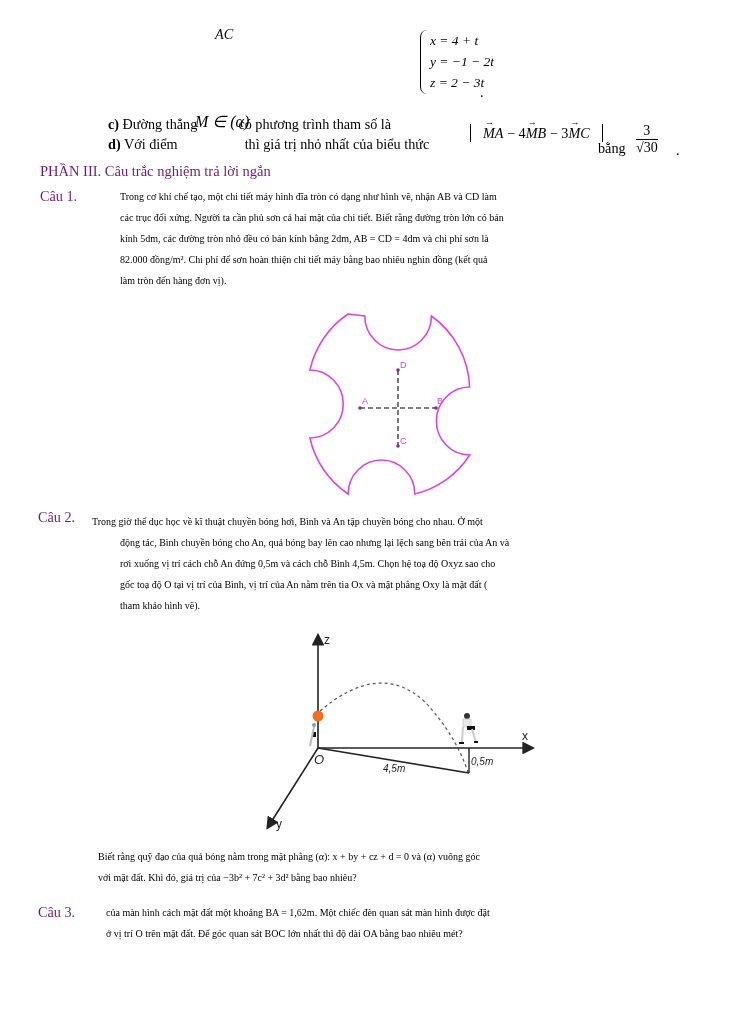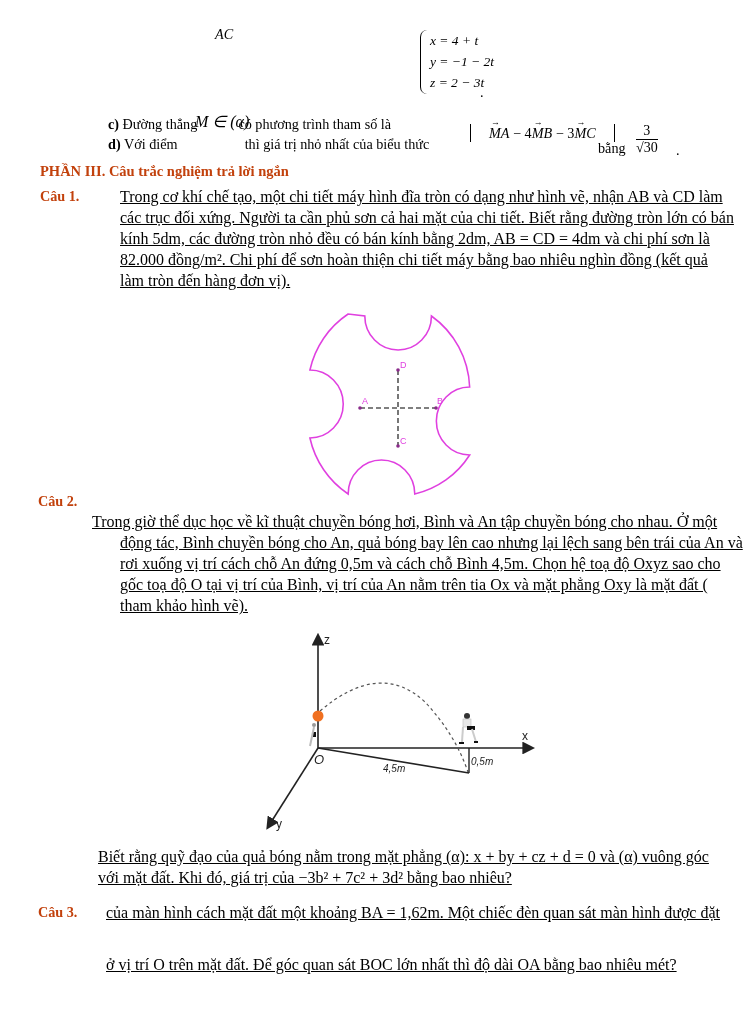--- a/index.html
+++ b/index.html
@@ -1,21 +1,21 @@
 <!DOCTYPE html>
 <html><head>
 <meta charset="utf-8">
 <style>
   html, body { margin: 0; padding: 0; background: #ffffff; }
   body { width: 752px; height: 1020px; position: relative; overflow: hidden;
          font-family: "Liberation Serif", "DejaVu Serif", serif; color: #000; font-size: 14.2px; }
   .abs { position: absolute; white-space: nowrap; }
   .b { font-weight: bold; }
-  .blue { color: #c2410c; font-weight: bold; }
-  .para { position: absolute; line-height: 21px; font-size: 16px; text-align: justify; text-decoration: underline; }
+  .blue { color: #701a75; font-weight: normal; }
+  .para { position: absolute; line-height: 21px; font-size: 10px; text-align: justify; }
   .para .line { display: block; white-space: nowrap; }
   .math { font-style: italic; font-family: Liberation Serif, serif; text-align: center; }
   .brace-sys { position: absolute; left: 420px; top: 30px; font-size: 13.5px; line-height: 21px; }
   .brace-sys .brace { position: absolute; left: 0; top: 0; width: 6px; height: 64px;
         border-left: 1.2px solid #000; border-radius: 8px 0 0 8px; }
   .brace-sys .eqs { margin-left: 10px; font-style: italic; }
   .vec { position: relative; display: inline-block; }
   .vec:before { content: "→"; position: absolute; top: -11px; left: 2px; font-size: 9px; font-style: normal; letter-spacing: -1px; }
   .frac { display: inline-block; vertical-align: middle; text-align: center; }
   .frac .num { display: block; border-bottom: 1px solid #000; padding: 0 2px; }
@@ -42,21 +42,21 @@
 </div>
 <div class="abs" style="left:480px; top:84px;">.</div>
 
 <div class="abs math" style="left:195px; top:112px; font-size:16px;">M ∈ (α)</div>
 <div class="abs" style="left:108px; top:136px;">
   <span class="b">d)</span>
   <span>Với điểm</span>
   <span style="display:inline-block;width:60px;"></span>
   <span>thì giá trị nhỏ nhất của biểu thức</span>
 </div>
-<div class="abs math" style="left:470px; top:124px; border-left:1px solid #000; border-right:1px solid #000; padding:0 18px; line-height:18px;">
+<div class="abs math" style="left:470px; top:124px; border-left:1px solid #000; border-right:1px solid #000; padding:0 12px; line-height:18px;">
   <span class="vec">MA</span><span style="font-style:normal"> − 4</span><span class="vec">MB</span><span style="font-style:normal"> − 3</span><span class="vec">MC</span>
 </div>
 <div class="abs" style="left:598px; top:140px;">bằng</div>
 <div class="abs" style="left:636px; top:123px; font-size:14px;">
   <span class="frac">
     <span class="num">3</span>
     <span class="den">√30</span>
   </span>
 </div>
 <div class="abs" style="left:676px; top:142px;">.</div>
@@ -89,21 +89,21 @@
   <circle cx="64" cy="100" r="1.8" fill="#8a2a8a"></circle>
   <circle cx="140" cy="100" r="1.8" fill="#8a2a8a"></circle>
   <circle cx="102" cy="138" r="1.8" fill="#8a2a8a"></circle>
   <circle cx="102" cy="62" r="1.8" fill="#8a2a8a"></circle>
   <text x="66" y="96" font-size="9" fill="#e040e0">A</text>
   <text x="141" y="96" font-size="9" fill="#e040e0">B</text>
   <text x="104" y="136" font-size="9" fill="#e040e0">C</text>
   <text x="104" y="60" font-size="9" fill="#e040e0">D</text>
 </svg>
 
-<div class="abs blue" style="left:38px; top:493px;">Câu 2.</div>
+<div class="abs blue" style="left:38px; top:509px;">Câu 2.</div>
 <div class="para" style="left:92px; top:511px; width:645px;">
   <span class="line">Trong giờ thể dục học về kĩ thuật chuyền bóng hơi, Bình và An tập chuyền bóng cho nhau. Ở một</span>
   <span class="line" style="padding-left:28px;">động tác, Bình chuyền bóng cho An, quả bóng bay lên cao nhưng lại lệch sang bên trái của An và</span>
   <span class="line" style="padding-left:28px;">rơi xuống vị trí cách chỗ An đứng 0,5m và cách chỗ Bình 4,5m. Chọn hệ toạ độ Oxyz sao cho</span>
   <span class="line" style="padding-left:28px;">gốc toạ độ O tại vị trí của Bình, vị trí của An nằm trên tia Ox và mặt phẳng Oxy là mặt đất (</span>
   <span class="line" style="padding-left:28px;">tham khảo hình vẽ).</span>
 </div>
 
 <svg class="abs" style="left:250px; top:622px;" width="300" height="215" viewBox="0 0 300 215">
   <defs>
@@ -143,14 +143,14 @@
 </svg>
 
 <div class="para" style="left:98px; top:846px; width:640px;">
   <span class="line">Biết rằng quỹ đạo của quả bóng nằm trong mặt phẳng (α): x + by + cz + d = 0 và (α) vuông góc</span>
   <span class="line">với mặt đất. Khi đó, giá trị của −3b² + 7c² + 3d² bằng bao nhiêu?</span>
 </div>
 
 <div class="abs blue" style="left:38px; top:904px;">Câu 3.</div>
 <div class="para" style="left:92px; top:902px; width:645px;">
   <span class="line" style="padding-left:14px;">của màn hình cách mặt đất một khoảng BA = 1,62m. Một chiếc đèn quan sát màn hình được đặt</span>
-  <span class="line" style="padding-left:14px;margin-top:31px;">ở vị trí O trên mặt đất. Để góc quan sát BOC lớn nhất thì độ dài OA bằng bao nhiêu mét?</span>
+  <span class="line" style="padding-left:14px;">ở vị trí O trên mặt đất. Để góc quan sát BOC lớn nhất thì độ dài OA bằng bao nhiêu mét?</span>
 </div>
 
 </body></html>

